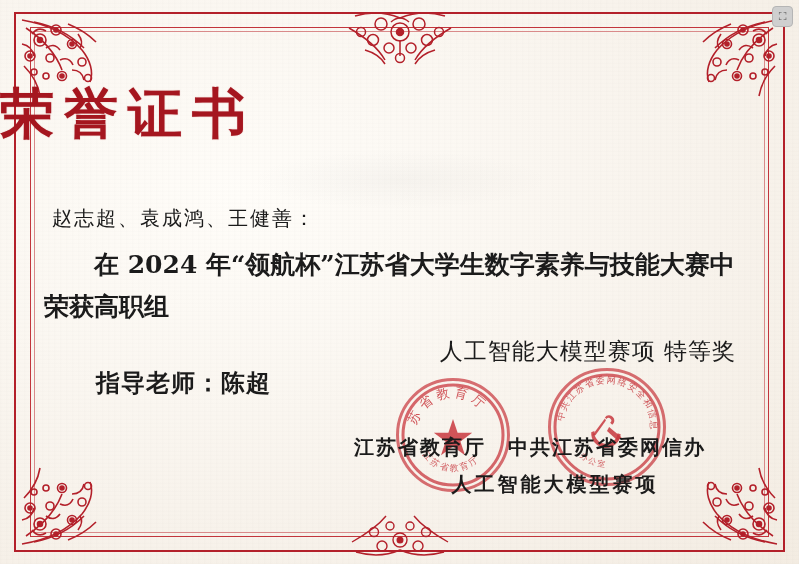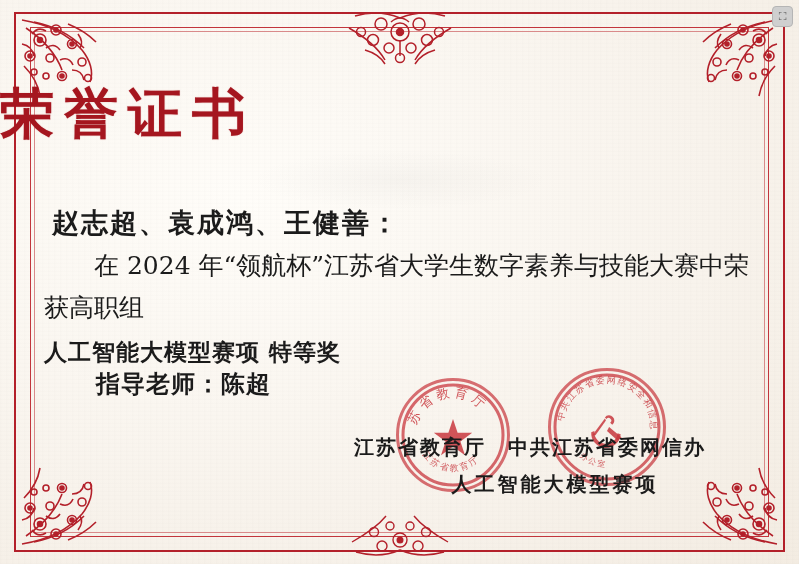--- a/index.html
+++ b/index.html
@@ -108,38 +108,38 @@
   
   .body-block {
     position: absolute;
     left: 44px;
     top: 205px;
     width: 712px;
     color: #1b1b1b;
     font-family: "DejaVu Serif", "Liberation Serif", serif;
   }
   .recipients {
-    font-size: 27px;
-    font-weight: bold;
+    font-size: 20px;
+    font-weight: normal;
     letter-spacing: 2px;
     padding-left: 8px;
   }
   .award-body {
-    margin-top: 4px;
+    margin-top: 12px;
     font-size: 25px;
     line-height: 42px;
     text-indent: 50px;
-    font-weight: normal;
+    font-weight: bold;
     letter-spacing: 0px;
   }
   .award-item {
     margin-top: 8px;
-    text-align: left;
+    text-align: right;
     font-size: 23px;
-    font-weight: bold;
+    font-weight: normal;
     letter-spacing: 1px;
     padding-right: 20px;
   }
   .advisor {
     font-size: 24px;
     font-weight: bold;
     letter-spacing: 1px;
     padding-left: 52px;
   }
 

